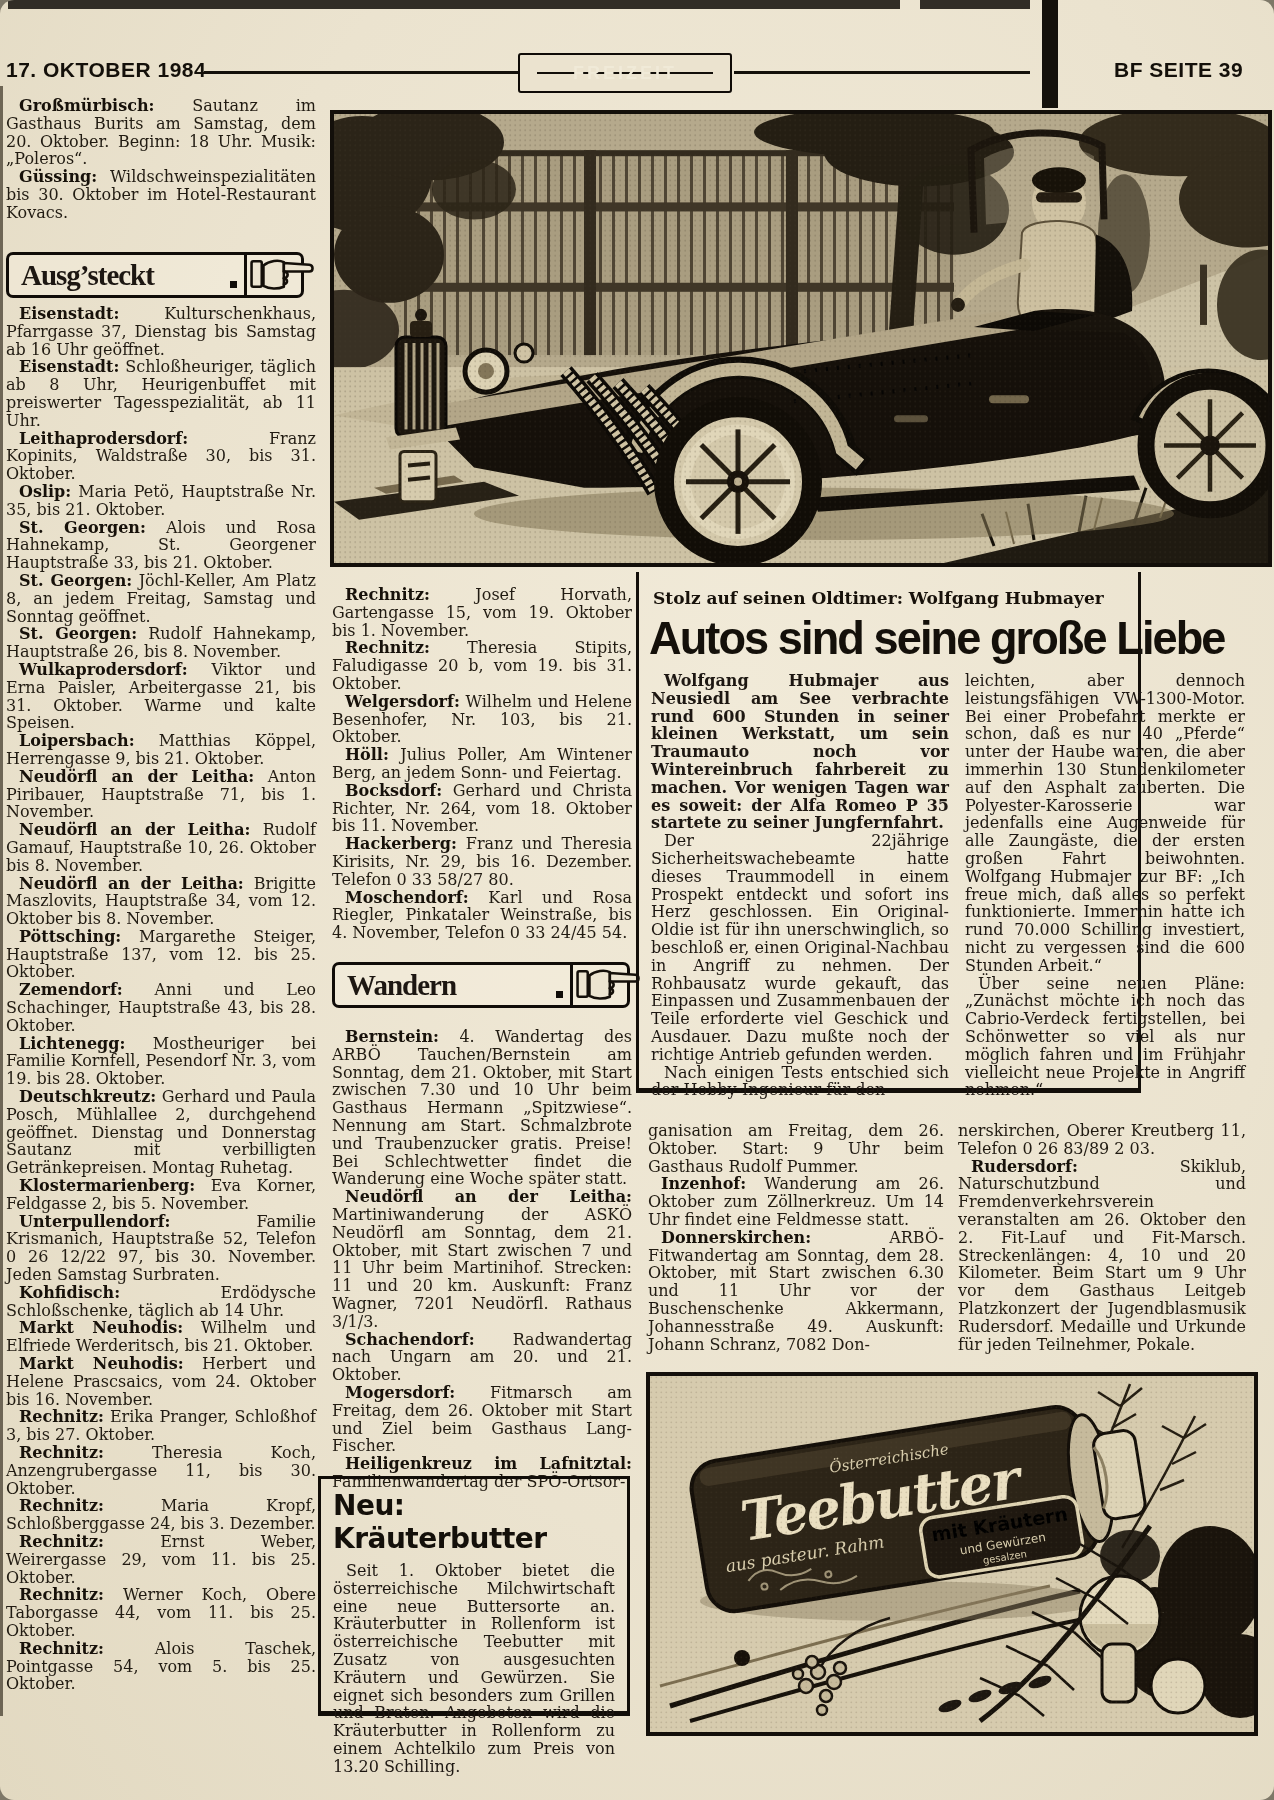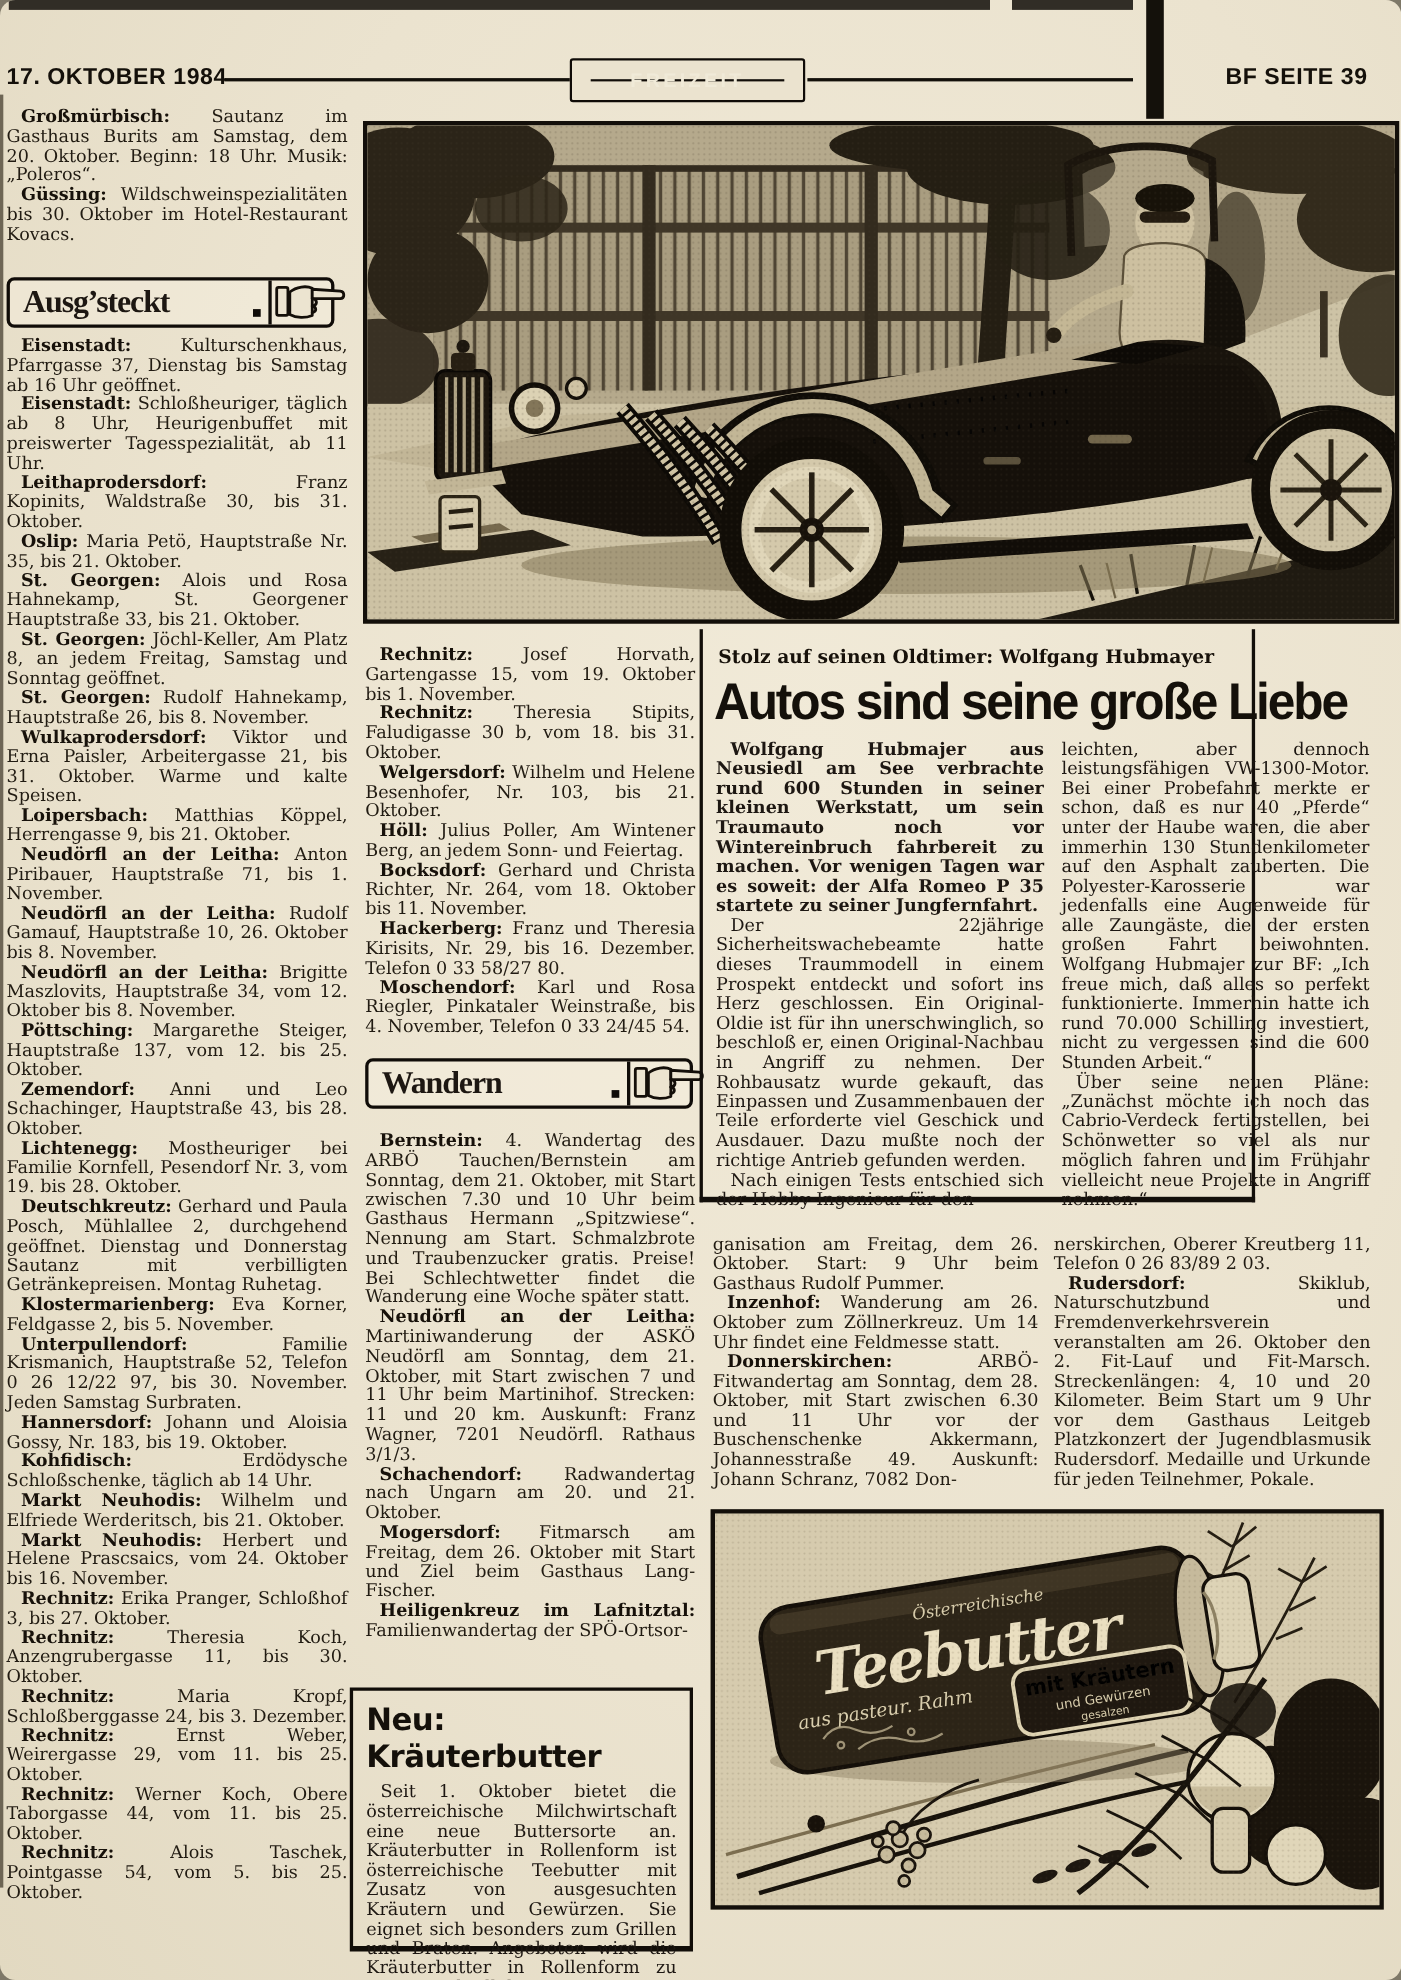--- a/index.html
+++ b/index.html
@@ -65,21 +65,21 @@
     border-left:3px solid #130f0a;border-right:3px solid #130f0a;border-bottom:5px solid #130f0a}
   .caption{position:absolute;left:14px;top:16px;font-weight:bold;font-size:17px;color:#17110a}
   .headline{position:absolute;left:10px;top:38px;width:640px;
     font-family:"Liberation Sans",sans-serif;font-weight:bold;font-size:47px;letter-spacing:-2px;
     transform:scaleX(.96);transform-origin:left top;color:#14100a;white-space:nowrap}
   .a-col{position:absolute;top:100px;font-size:16px;line-height:17.8px;text-align:justify}
   .a-col1{left:12px;width:298px}
   .a-col2{left:326px;width:280px}
 
   
-  .kraeuter-box{position:absolute;left:318px;top:1534px;width:312px;height:240px;
+  .kraeuter-box{position:absolute;left:318px;top:1476px;width:312px;height:240px;
     border:3px solid #110d08;border-bottom-width:5px;padding:8px 12px 6px 12px}
   .kraeuter-title{font-family:"DejaVu Sans",sans-serif;font-weight:bold;font-size:28px;
     letter-spacing:-.5px;margin:2px 0 7px 0;color:#14100a}
   .kraeuter-body{font-size:16px;line-height:17.8px;text-align:justify;text-indent:13px}
 
   
   .ad-box{position:absolute;left:646px;top:1372px;width:612px;height:364px;border:4px solid #130f0a;background:#d6cbae}
   .ad-box svg{display:block;width:100%;height:100%}
   .hidden-defs{position:absolute;width:0;height:0;overflow:hidden}
 </style>
@@ -141,21 +141,20 @@
       <p class="item"><span class="lead">Loipersbach:</span> <span>Matthias Köppel, Herrengasse 9, bis 21. Oktober.</span></p>
       <p class="item"><span class="lead">Neudörfl an der Leitha:</span> <span>Anton Piribauer, Hauptstraße 71, bis 1. November.</span></p>
       <p class="item"><span class="lead">Neudörfl an der Leitha:</span> <span>Rudolf Gamauf, Hauptstraße 10, 26. Oktober bis 8. November.</span></p>
       <p class="item"><span class="lead">Neudörfl an der Leitha:</span> <span>Brigitte Maszlovits, Hauptstraße 34, vom 12. Oktober bis 8. November.</span></p>
       <p class="item"><span class="lead">Pöttsching:</span> <span>Margarethe Steiger, Hauptstraße 137, vom 12. bis 25. Oktober.</span></p>
       <p class="item"><span class="lead">Zemendorf:</span> <span>Anni und Leo Schachinger, Hauptstraße 43, bis 28. Oktober.</span></p>
       <p class="item"><span class="lead">Lichtenegg:</span> <span>Mostheuriger bei Familie Kornfell, Pesendorf Nr. 3, vom 19. bis 28. Oktober.</span></p>
       <p class="item"><span class="lead">Deutschkreutz:</span> <span>Gerhard und Paula Posch, Mühlallee 2, durchgehend geöffnet. Dienstag und Donnerstag Sautanz mit verbilligten Getränkepreisen. Montag Ruhetag.</span></p>
       <p class="item"><span class="lead">Klostermarienberg:</span> <span>Eva Korner, Feldgasse 2, bis 5. November.</span></p>
       <p class="item"><span class="lead">Unterpullendorf:</span> <span>Familie Krismanich, Hauptstraße 52, Telefon 0 26 12/22 97, bis 30. November. Jeden Samstag Surbraten.</span></p>
-      <p class="item"><span class="lead">Hannersdorf:</span> <span>Johann und Aloisia Gossy, Nr. 183, bis 19. Oktober.</span></p>
       <p class="item"><span class="lead">Kohfidisch:</span> <span>Erdödysche Schloßschenke, täglich ab 14 Uhr.</span></p>
       <p class="item"><span class="lead">Markt Neuhodis:</span> <span>Wilhelm und Elfriede Werderitsch, bis 21. Oktober.</span></p>
       <p class="item"><span class="lead">Markt Neuhodis:</span> <span>Herbert und Helene Prascsaics, vom 24. Oktober bis 16. November.</span></p>
       <p class="item"><span class="lead">Rechnitz:</span> <span>Erika Pranger, Schloßhof 3, bis 27. Oktober.</span></p>
       <p class="item"><span class="lead">Rechnitz:</span> <span>Theresia Koch, Anzengrubergasse 11, bis 30. Oktober.</span></p>
       <p class="item"><span class="lead">Rechnitz:</span> <span>Maria Kropf, Schloßberggasse 24, bis 3. Dezember.</span></p>
       <p class="item"><span class="lead">Rechnitz:</span> <span>Ernst Weber, Weirergasse 29, vom 11. bis 25. Oktober.</span></p>
       <p class="item"><span class="lead">Rechnitz:</span> <span>Werner Koch, Obere Taborgasse 44, vom 11. bis 25. Oktober.</span></p>
       <p class="item"><span class="lead">Rechnitz:</span> <span>Alois Taschek, Pointgasse 54, vom 5. bis 25. Oktober.</span></p>
     </div>
@@ -294,21 +293,21 @@
       </g>
       <circle cx="404" cy="366" r="11" fill="#17110a"></circle>
       <circle cx="404" cy="366" r="4" fill="#bdb091"></circle>
       <rect width="934" height="447" fill="url(#ph-noise)" opacity=".22"></rect>
     </svg>
   </div>
 
   <div class="textcol col-mid-items">
 
   <p class="item"><span class="lead">Rechnitz:</span> <span>Josef Horvath, Gartengasse 15, vom 19. Oktober bis 1. November.</span></p>
-      <p class="item"><span class="lead">Rechnitz:</span> <span>Theresia Stipits, Faludigasse 30 b, vom 18. bis 31. Oktober.</span></p>
+      <p class="item"><span class="lead">Rechnitz:</span> <span>Theresia Stipits, Faludigasse 20 b, vom 19. bis 31. Oktober.</span></p>
       <p class="item"><span class="lead">Welgersdorf:</span> <span>Wilhelm und Helene Besenhofer, Nr. 103, bis 21. Oktober.</span></p>
       <p class="item"><span class="lead">Höll:</span> <span>Julius Poller, Am Wintener Berg, an jedem Sonn- und Feiertag.</span></p>
       <p class="item"><span class="lead">Bocksdorf:</span> <span>Gerhard und Christa Richter, Nr. 264, vom 18. Oktober bis 11. November.</span></p>
       <p class="item"><span class="lead">Hackerberg:</span> <span>Franz und Theresia Kirisits, Nr. 29, bis 16. Dezember. Telefon 0 33 58/27 80.</span></p>
       <p class="item"><span class="lead">Moschendorf:</span> <span>Karl und Rosa Riegler, Pinkataler Weinstraße, bis 4. November, Telefon 0 33 24/45 54.</span></p>
     </div>
 
   <div class="section-box box-wandern">
     <div class="section-title">Wandern</div>
     <div class="period-dot"></div>

